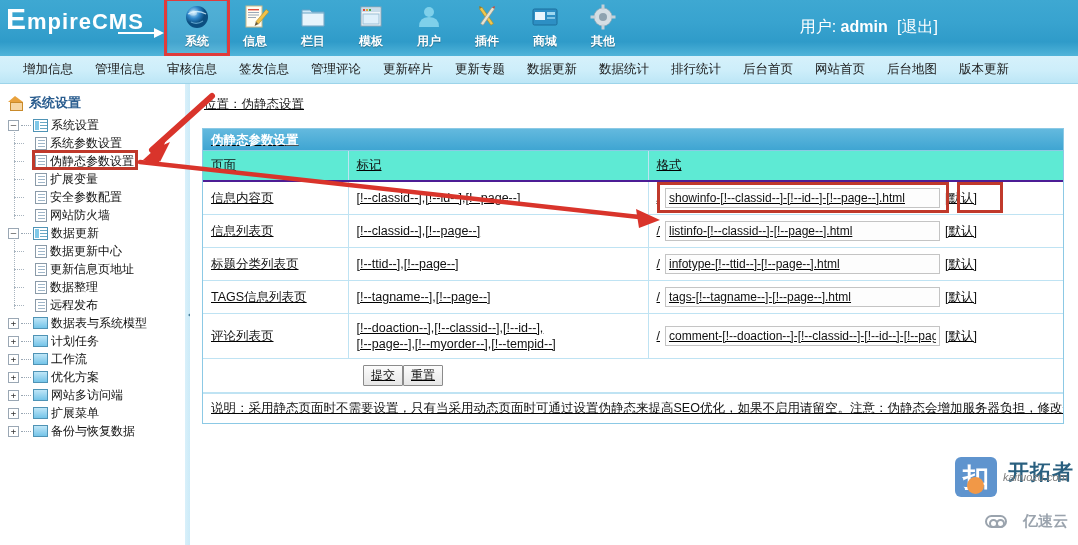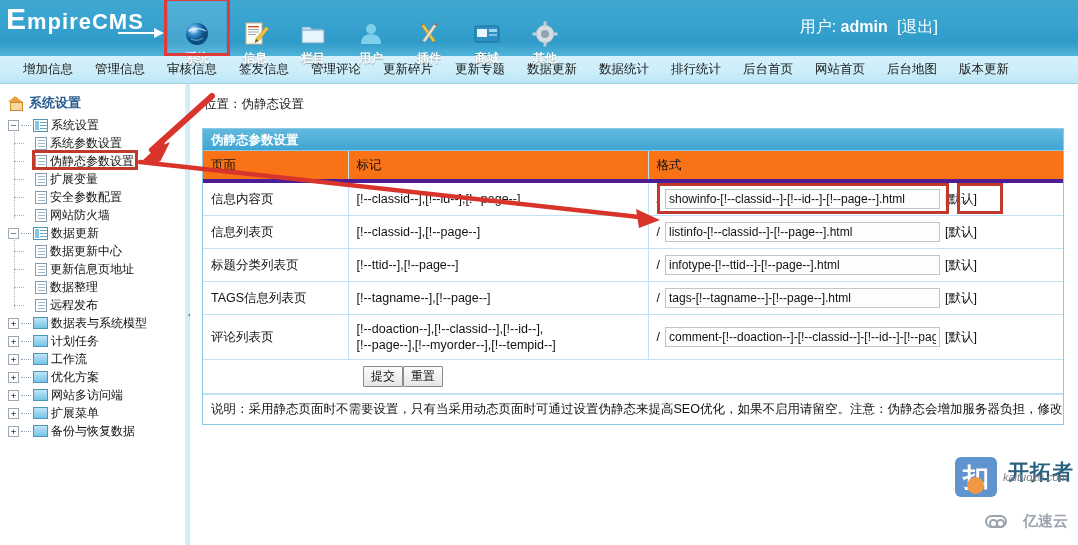--- a/index.html
+++ b/index.html
@@ -49,21 +49,21 @@
     border-left: 10px solid #ffffff;
     border-top: 5px solid transparent;
     border-bottom: 5px solid transparent;
   }
 
   .navicons { display: flex; align-items: flex-start; height: 56px; }
   .navitem {
     width: 58px; height: 54px;
     display: flex; flex-direction: column;
     align-items: center; justify-content: flex-start;
-    padding-top: 20px;
+    padding-top: 3px;
     cursor: pointer;
     position: relative;
     text-align: center;
   }
   .navitem .ico { height: 28px; display: flex; align-items: center; justify-content: center; }
   .navitem .lbl {
     color: #ffffff;
     font-size: 12px;
     font-weight: bold;
     margin-top: 2px;
@@ -255,20 +255,21 @@
     border-top: 4px solid transparent;
     border-bottom: 4px solid transparent;
   }
 
   .content {
     flex: 1 1 auto;
     padding: 10px 8px 0 12px;
     position: relative;
     background: #ffffff;
     overflow: hidden;
+    text-decoration: underline;
   }
   .pos {
     font-size: 12.5px; color: #222;
     padding: 2px 0 0 2px;
     height: 34px;
   }
 
   
   .panel {
     border: 1px solid #8cc9e5;
@@ -284,27 +285,27 @@
     line-height: 22px;
     padding-left: 8px;
     border-bottom: 1px solid #8cc9e5;
   }
   table.grid {
     width: 100%;
     border-collapse: collapse;
     font-size: 12.5px;
   }
   table.grid th {
-    background: #f97316;
+    background: #5eead4;
     color: #111;
     font-weight: normal;
     text-align: left;
     height: 30px;
     padding-left: 8px;
-    border-bottom: 4px solid #4c1d95;
+    border-bottom: 2px solid #4c1d95;
     border-right: 1px solid #bfe3f3;
   }
   table.grid td {
     border-bottom: 1px solid #bfe3f3;
     border-right: 1px solid #bfe3f3;
     padding: 6px 8px;
     color: #111;
     vertical-align: middle;
     background: #ffffff;
   }
@@ -482,20 +483,33 @@
     <div class="navitem">
       <span class="ico">
         <svg width="28" height="28" viewBox="0 0 28 28">
             <path d="M3 7 h8 l2 2 h12 v14 H3 Z" fill="#cfe9f8" stroke="#6aa5c6"></path>
             <path d="M3 10 h22 v13 H3 Z" fill="#e6f4fc" stroke="#6aa5c6"></path>
           </svg>
       </span>
       <span class="lbl">栏目</span>
     </div>
 
+    <div class="navitem">
+      <span class="ico">
+        <svg width="28" height="28" viewBox="0 0 28 28">
+            <rect x="4" y="4" width="20" height="19" fill="#f2f6f9" stroke="#8ba6b8"></rect>
+            <rect x="5" y="5" width="18" height="4" fill="#c8dcea"></rect>
+            <rect x="6" y="6" width="2" height="2" fill="#e04a3a"></rect>
+            <rect x="9" y="6" width="2" height="2" fill="#e0a83a"></rect>
+            <rect x="12" y="6" width="2" height="2" fill="#4aa84a"></rect>
+            <rect x="6" y="11" width="16" height="10" fill="#dff0fb" stroke="#9dc0d6"></rect>
+          </svg>
+      </span>
+      <span class="lbl">模板</span>
+    </div>
 
     <div class="navitem">
       <span class="ico">
         <svg width="28" height="28" viewBox="0 0 28 28">
             <circle cx="14" cy="9" r="5" fill="#7fd0ea"></circle>
             <path d="M4 24 Q4 14 14 14 Q24 14 24 24 Z" fill="#7fd0ea"></path>
           </svg>
       </span>
       <span class="lbl">用户</span>
     </div>

